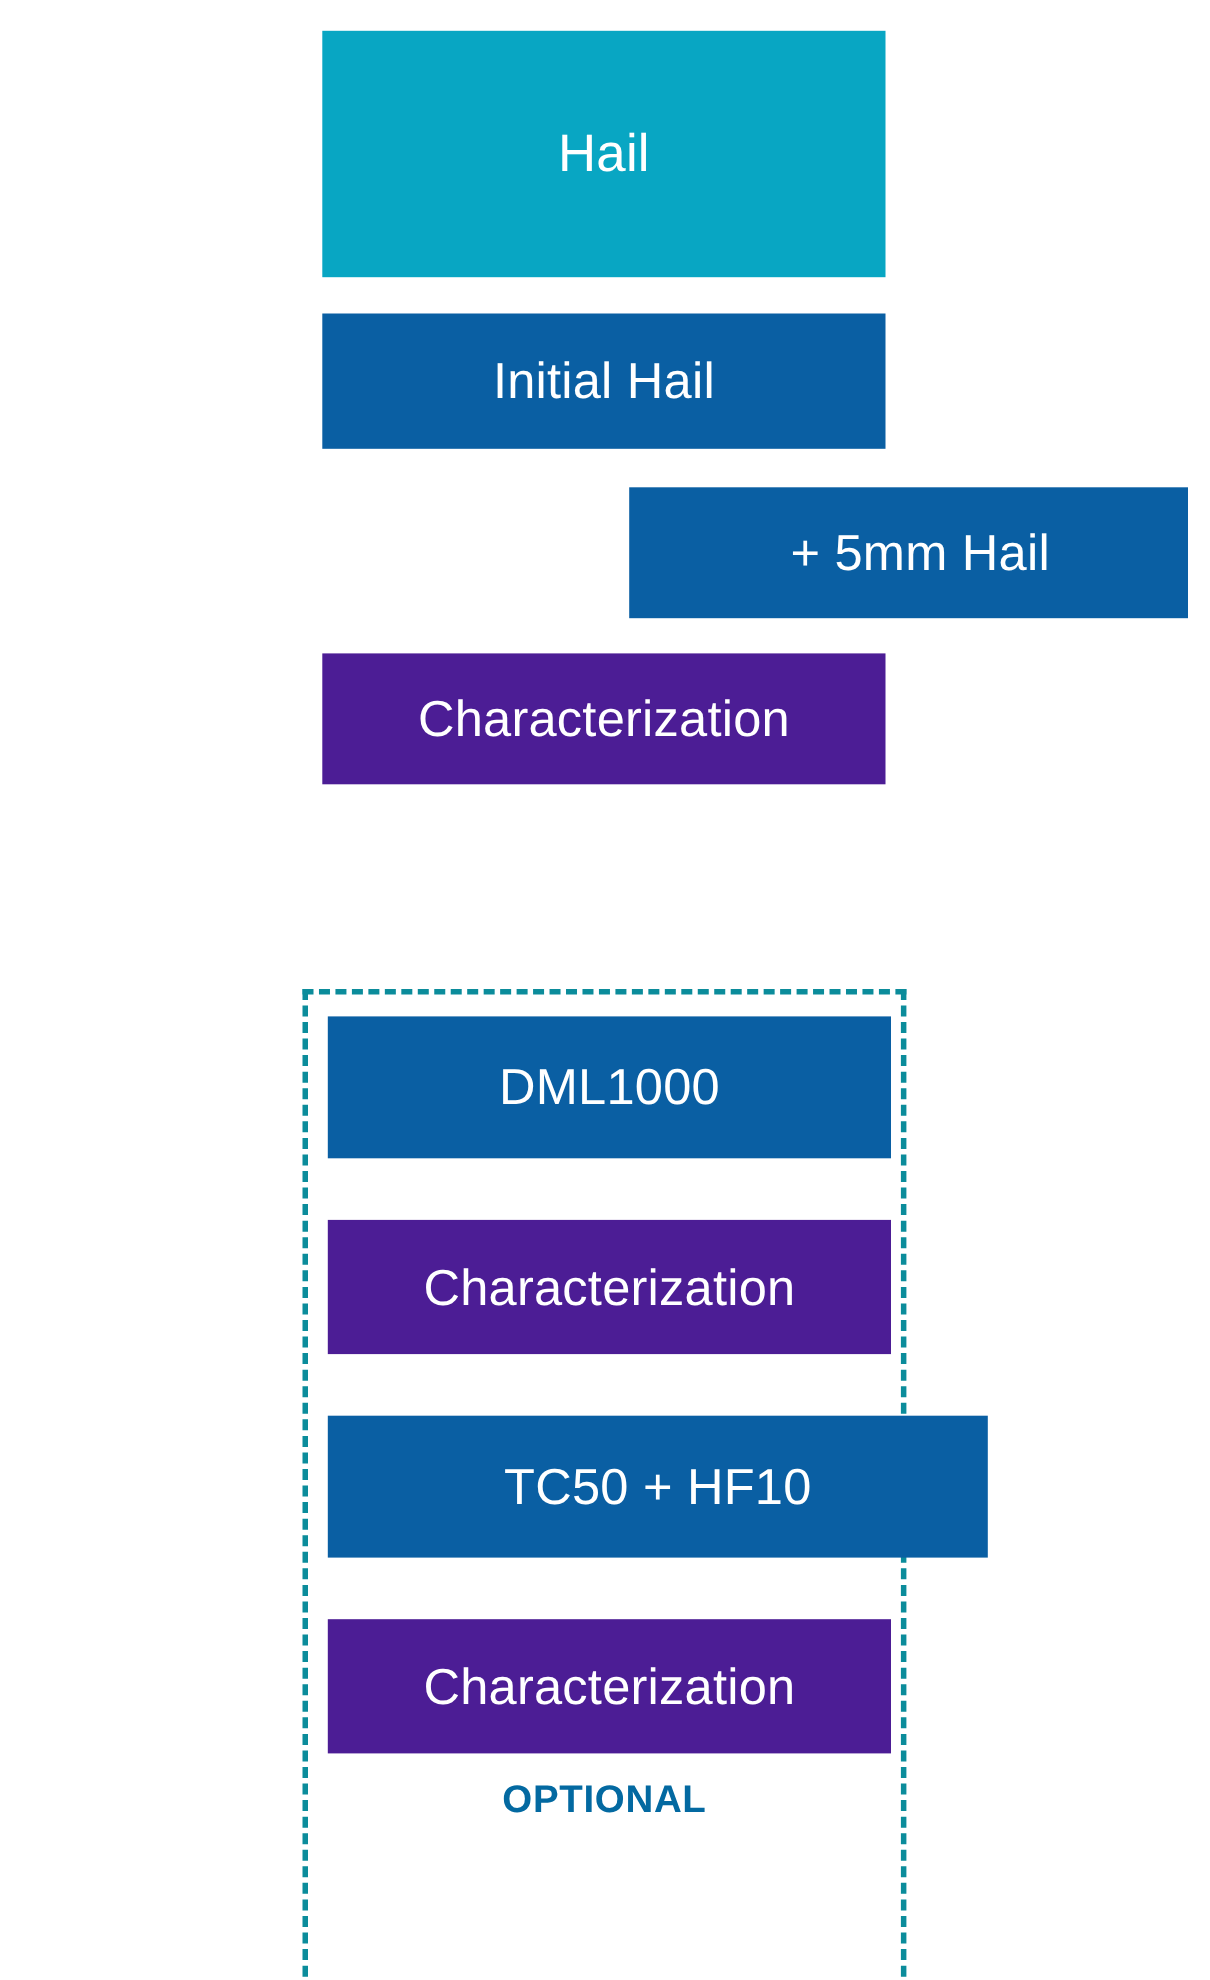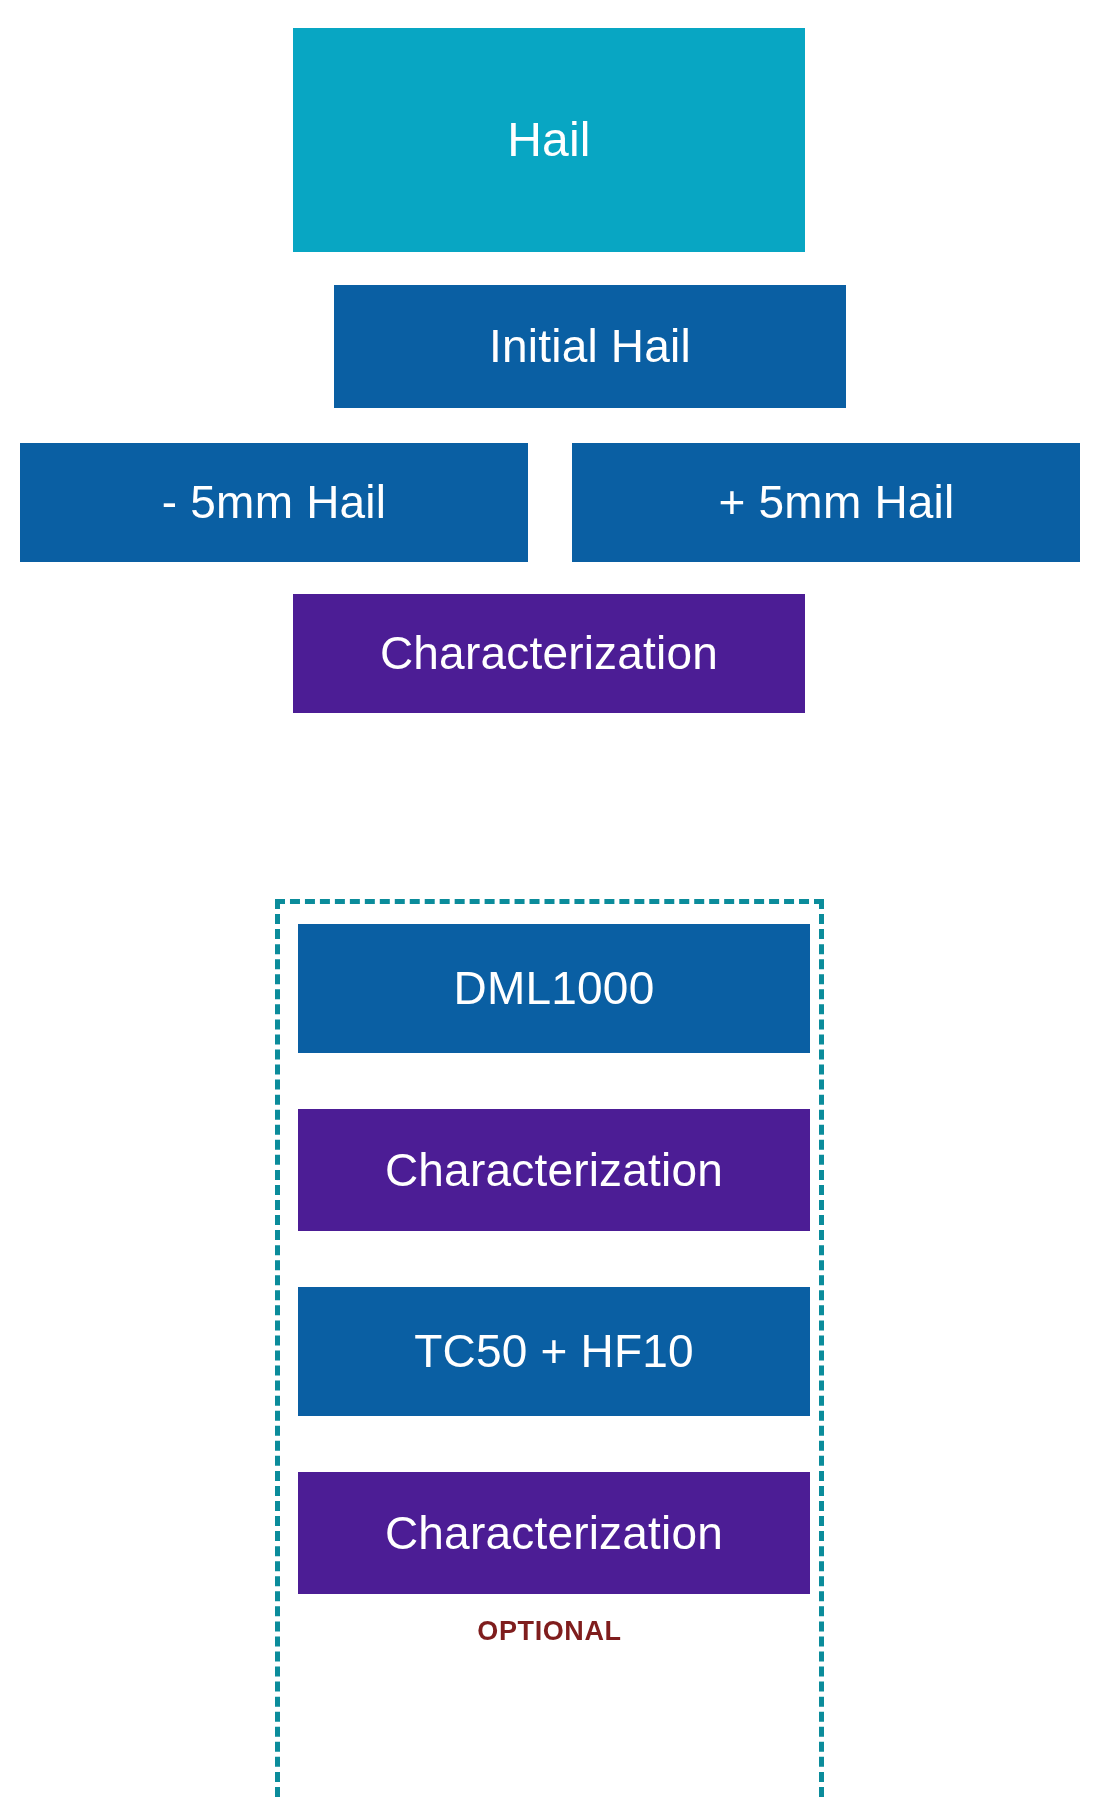--- a/index.html
+++ b/index.html
@@ -47,21 +47,20 @@
     left: 293px;  top: 28px;
     width: 512px; height: 224px;
     font-size: 48px;
   }
   .n-header .line { display: block; }
 
   .n-initial {
     left: 293px;  top: 285px;
     width: 512px; height: 123px;
     font-size: 46px;
-    margin-left: 41px;
   }
 
   .n-minus {
     left: 20px;   top: 443px;
     width: 508px; height: 119px;
     font-size: 46px;
   }
 
   .n-plus {
     left: 572px;  top: 443px;
@@ -95,54 +94,53 @@
   }
 
   .n-char-mid {
     left: 18px;  top: 205px;
     width: 512px; height: 122px;
     font-size: 46px;
   }
 
   .n-tc50 {
     left: 18px;  top: 383px;
-    width: 512px; height: 129px;
+    width: 600px; height: 129px;
     font-size: 46px;
   }
 
   .n-char-bot {
     left: 18px;  top: 568px;
     width: 512px; height: 122px;
     font-size: 46px;
   }
 
   .optional-label {
     position: absolute;
     left: 0;
     top: 712px;
     width: 100%;
     text-align: center;
-    color: #7f1d1d;
-    font-size: 27px;
+    color: #0369a1;
+    font-size: 35px;
     font-weight: bold;
     letter-spacing: 0.6px;
   }
 </style>
 </head>
 <body>
 
 <div class="stage">
 
   <div class="node node-teal n-header">
     <span class="line">Hail</span>
   </div>
 
   <div class="node node-blue n-initial">Initial Hail</div>
 
-  <div class="node node-blue n-minus">- 5mm Hail</div>
 
   <div class="node node-blue n-plus">+ 5mm Hail</div>
 
   <div class="node node-gray n-char-top">Characterization</div>
 
   <div class="optional-group">
     <div class="node node-blue n-dml">DML1000</div>
     <div class="node node-gray n-char-mid">Characterization</div>
     <div class="node node-blue n-tc50">TC50 + HF10</div>
     <div class="node node-gray n-char-bot">Characterization</div>

